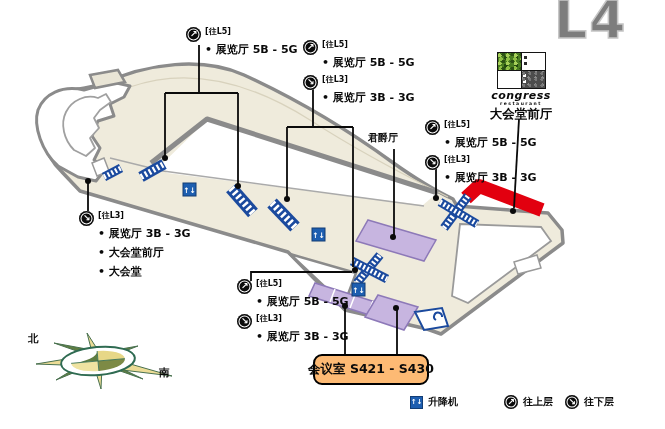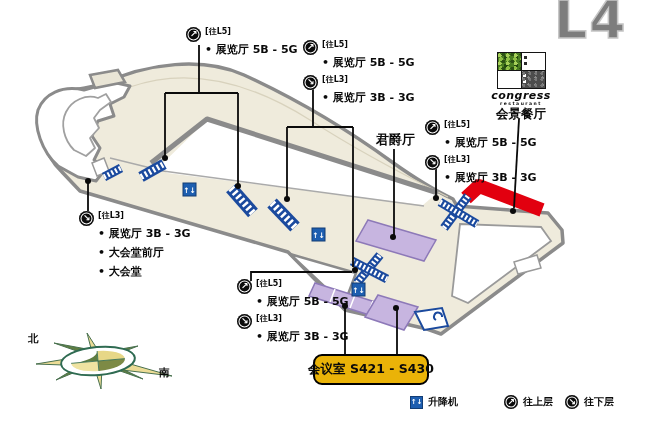--- a/index.html
+++ b/index.html
@@ -12,23 +12,23 @@
   
   .callout{position:absolute;display:flex;flex-direction:column;gap:7px;}
   .entry{display:flex;gap:4px;align-items:flex-start;}
   .cicon{display:flex;align-items:center;justify-content:center;width:15px;height:15px;
     border-radius:50%;background:#0b0b0b;color:#fff;font-size:9px;font-weight:700;
     flex:none;line-height:15px;box-shadow:inset 0 0 0 1.5px #0b0b0b, inset 0 0 0 2.5px #ffffff;}
   .ctext{display:flex;flex-direction:column;gap:8px;}
   .lvl{font-size:8px;font-weight:700;line-height:9px;white-space:nowrap;}
   .item{font-size:11px;font-weight:700;line-height:11px;white-space:nowrap;}
   
-  .room-label{position:absolute;font-size:13px;font-weight:800;white-space:nowrap;margin-left:8px;}
+  .room-label{position:absolute;font-size:10px;font-weight:800;white-space:nowrap;}
   .meeting-box{position:absolute;left:313px;top:354px;width:112px;height:27px;
-    border:2.5px solid #000;border-radius:9px;background:#eab308;display:flex;
+    border:2.5px solid #000;border-radius:9px;background:#fdba74;display:flex;
     align-items:center;justify-content:center;font-size:12.5px;font-weight:800;white-space:nowrap;}
   
   .congress{position:absolute;left:492px;top:52px;width:58px;display:flex;flex-direction:column;align-items:center;}
   .logo-grid{display:grid;grid-template-columns:23px 23px;grid-template-rows:17px 17px;
     gap:1px;background:#141414;border:1px solid #141414;}
   .cell{width:23px;height:17px;}
   .cell.foliage{background-color:#4a7d22;background-image:
     radial-gradient(circle at 20% 30%, #a8d05a 0 2px, rgba(0,0,0,0) 2px),
     radial-gradient(circle at 60% 20%, #2c5214 0 2px, rgba(0,0,0,0) 2px),
     radial-gradient(circle at 40% 70%, #8fbf45 0 2px, rgba(0,0,0,0) 2px),
@@ -271,21 +271,21 @@
 
   <div class="congress">
     <div class="logo-grid">
       <div class="cell foliage"></div>
       <div class="cell white-dots"></div>
       <div class="cell plain"></div>
       <div class="cell speckle"></div>
     </div>
     <div class="congress-name">congress</div>
     <div class="congress-sub">restaurant</div>
-    <div class="congress-cn">会景餐厅</div>
+    <div class="congress-cn">大会堂前厅</div>
   </div>
 
   <div class="compass-char" style="left:28px;top:332px;">北</div>
   <div class="compass-char" style="left:159px;top:366px;">南</div>
 
   <div class="legend">
     <div class="group">
       <span class="lift-chip">↑↓</span>
       <span class="label">升降机</span>
     </div>

